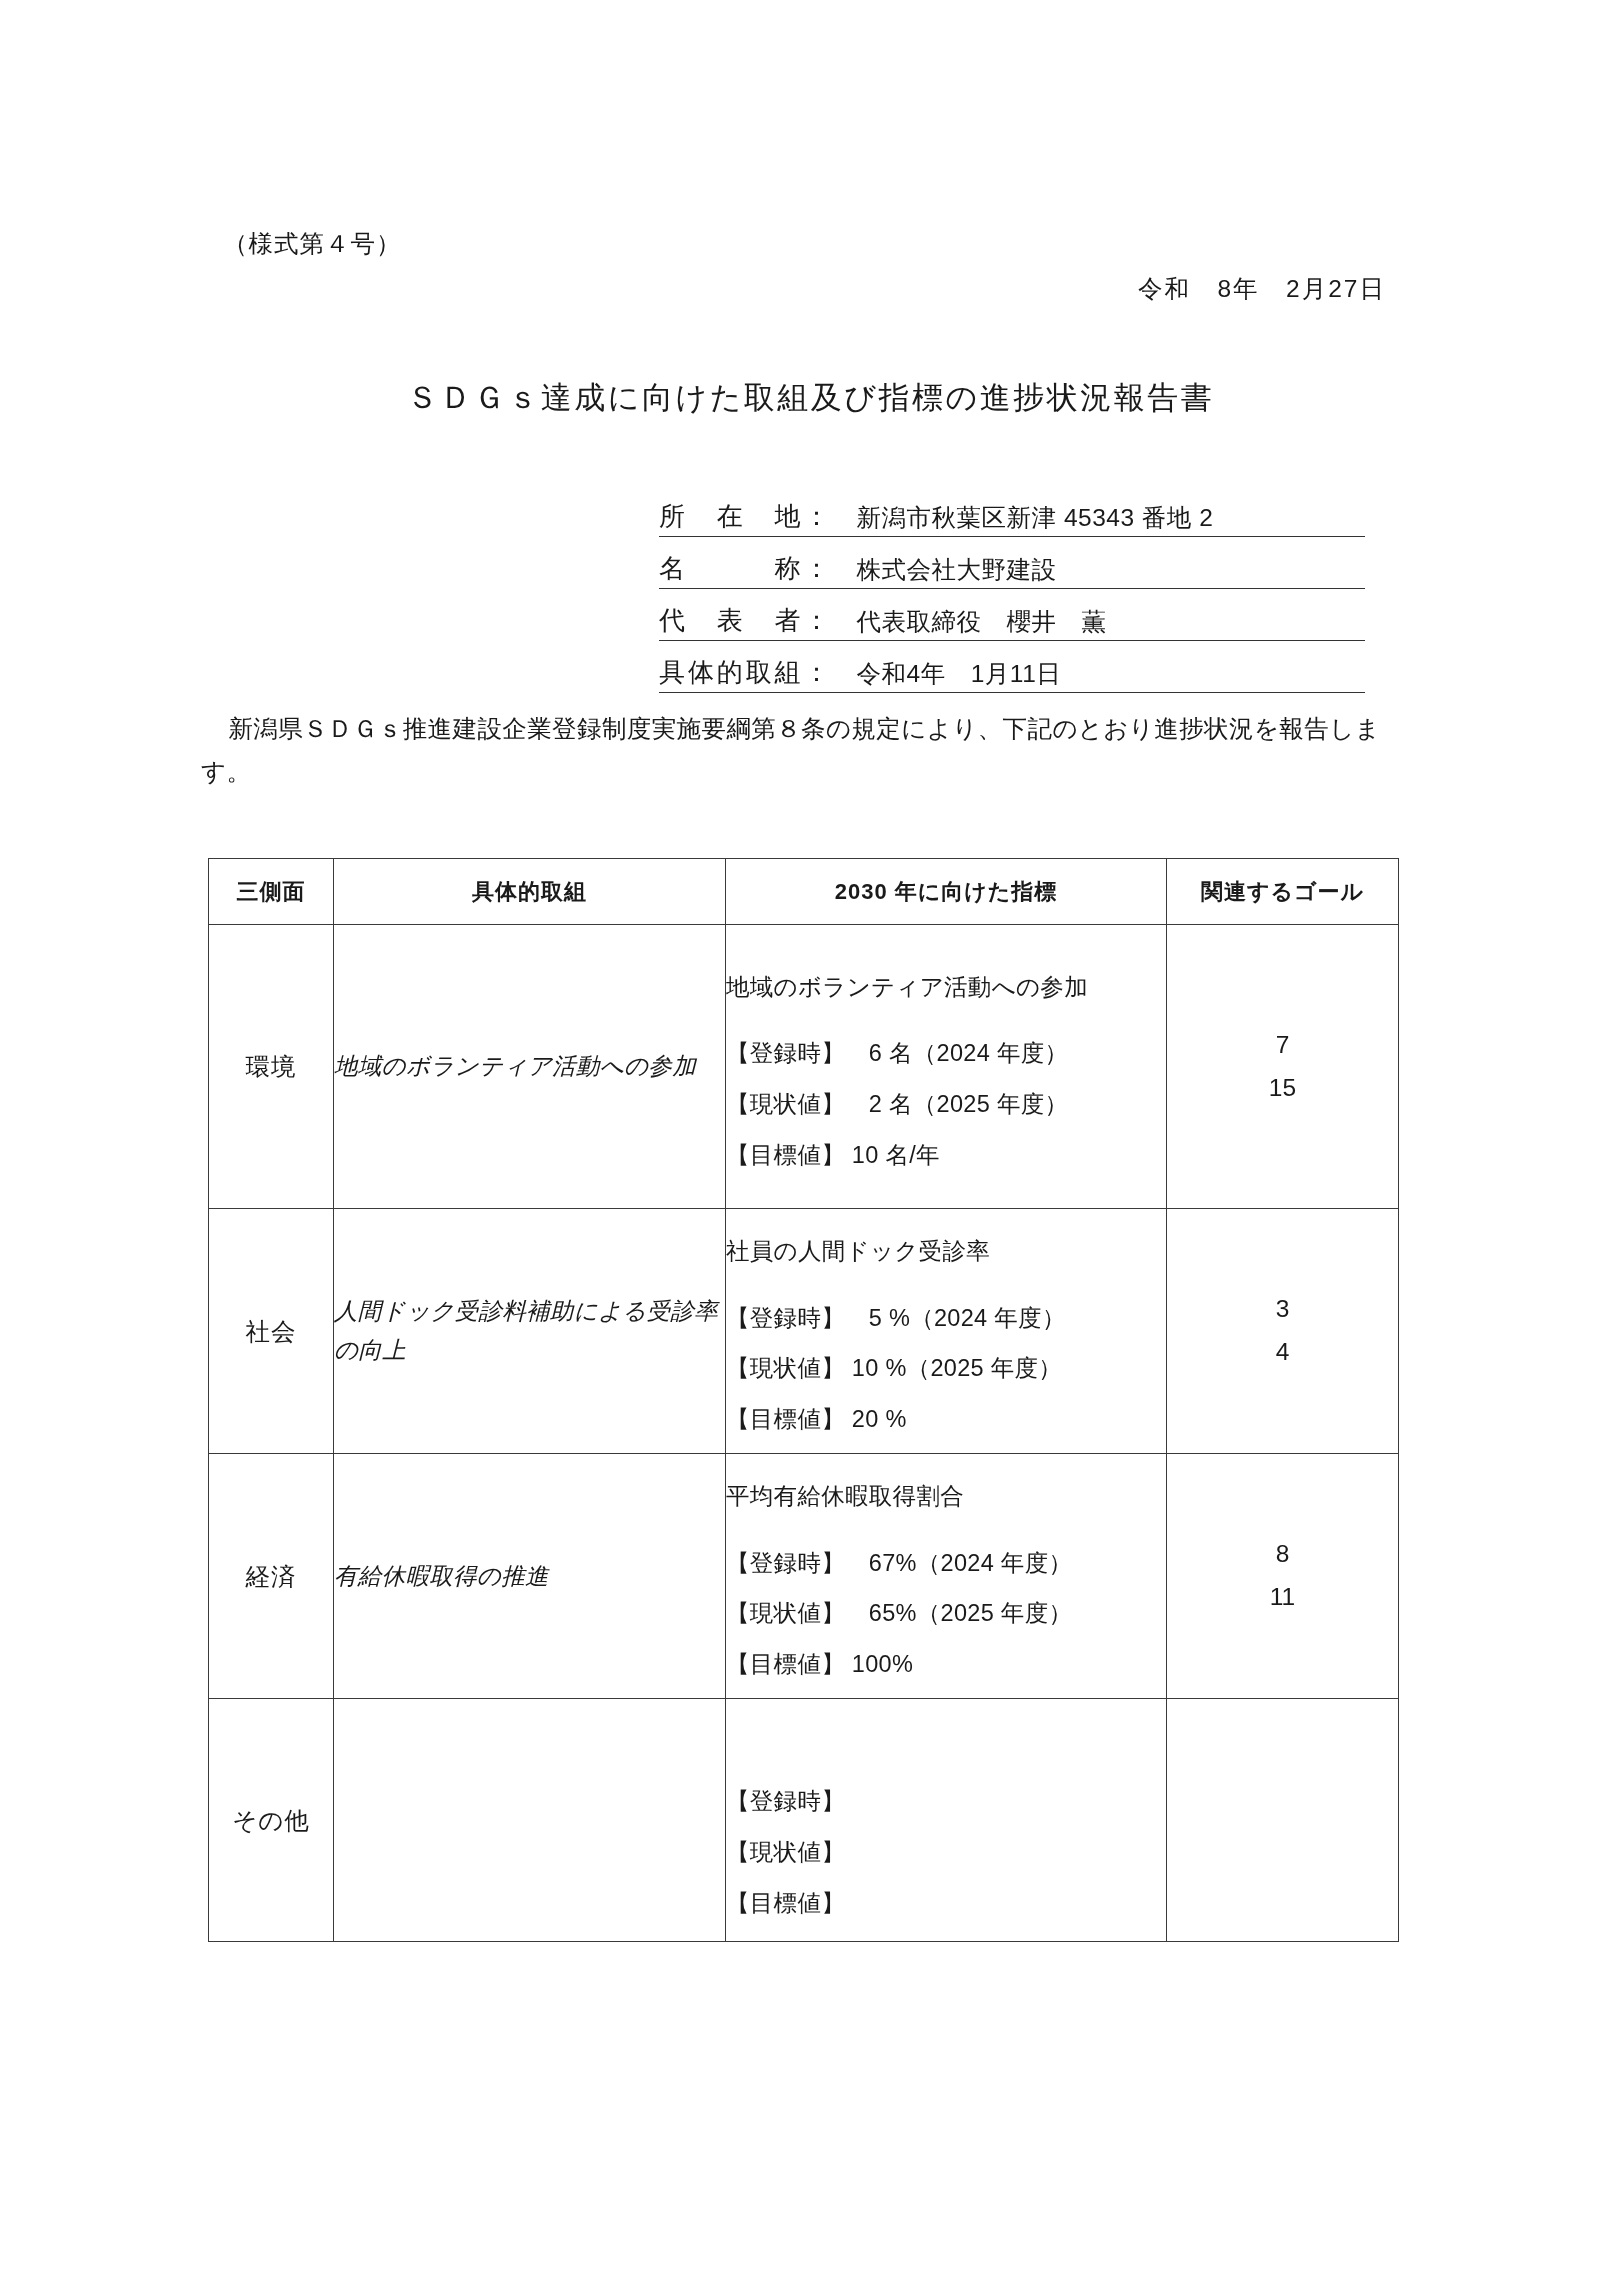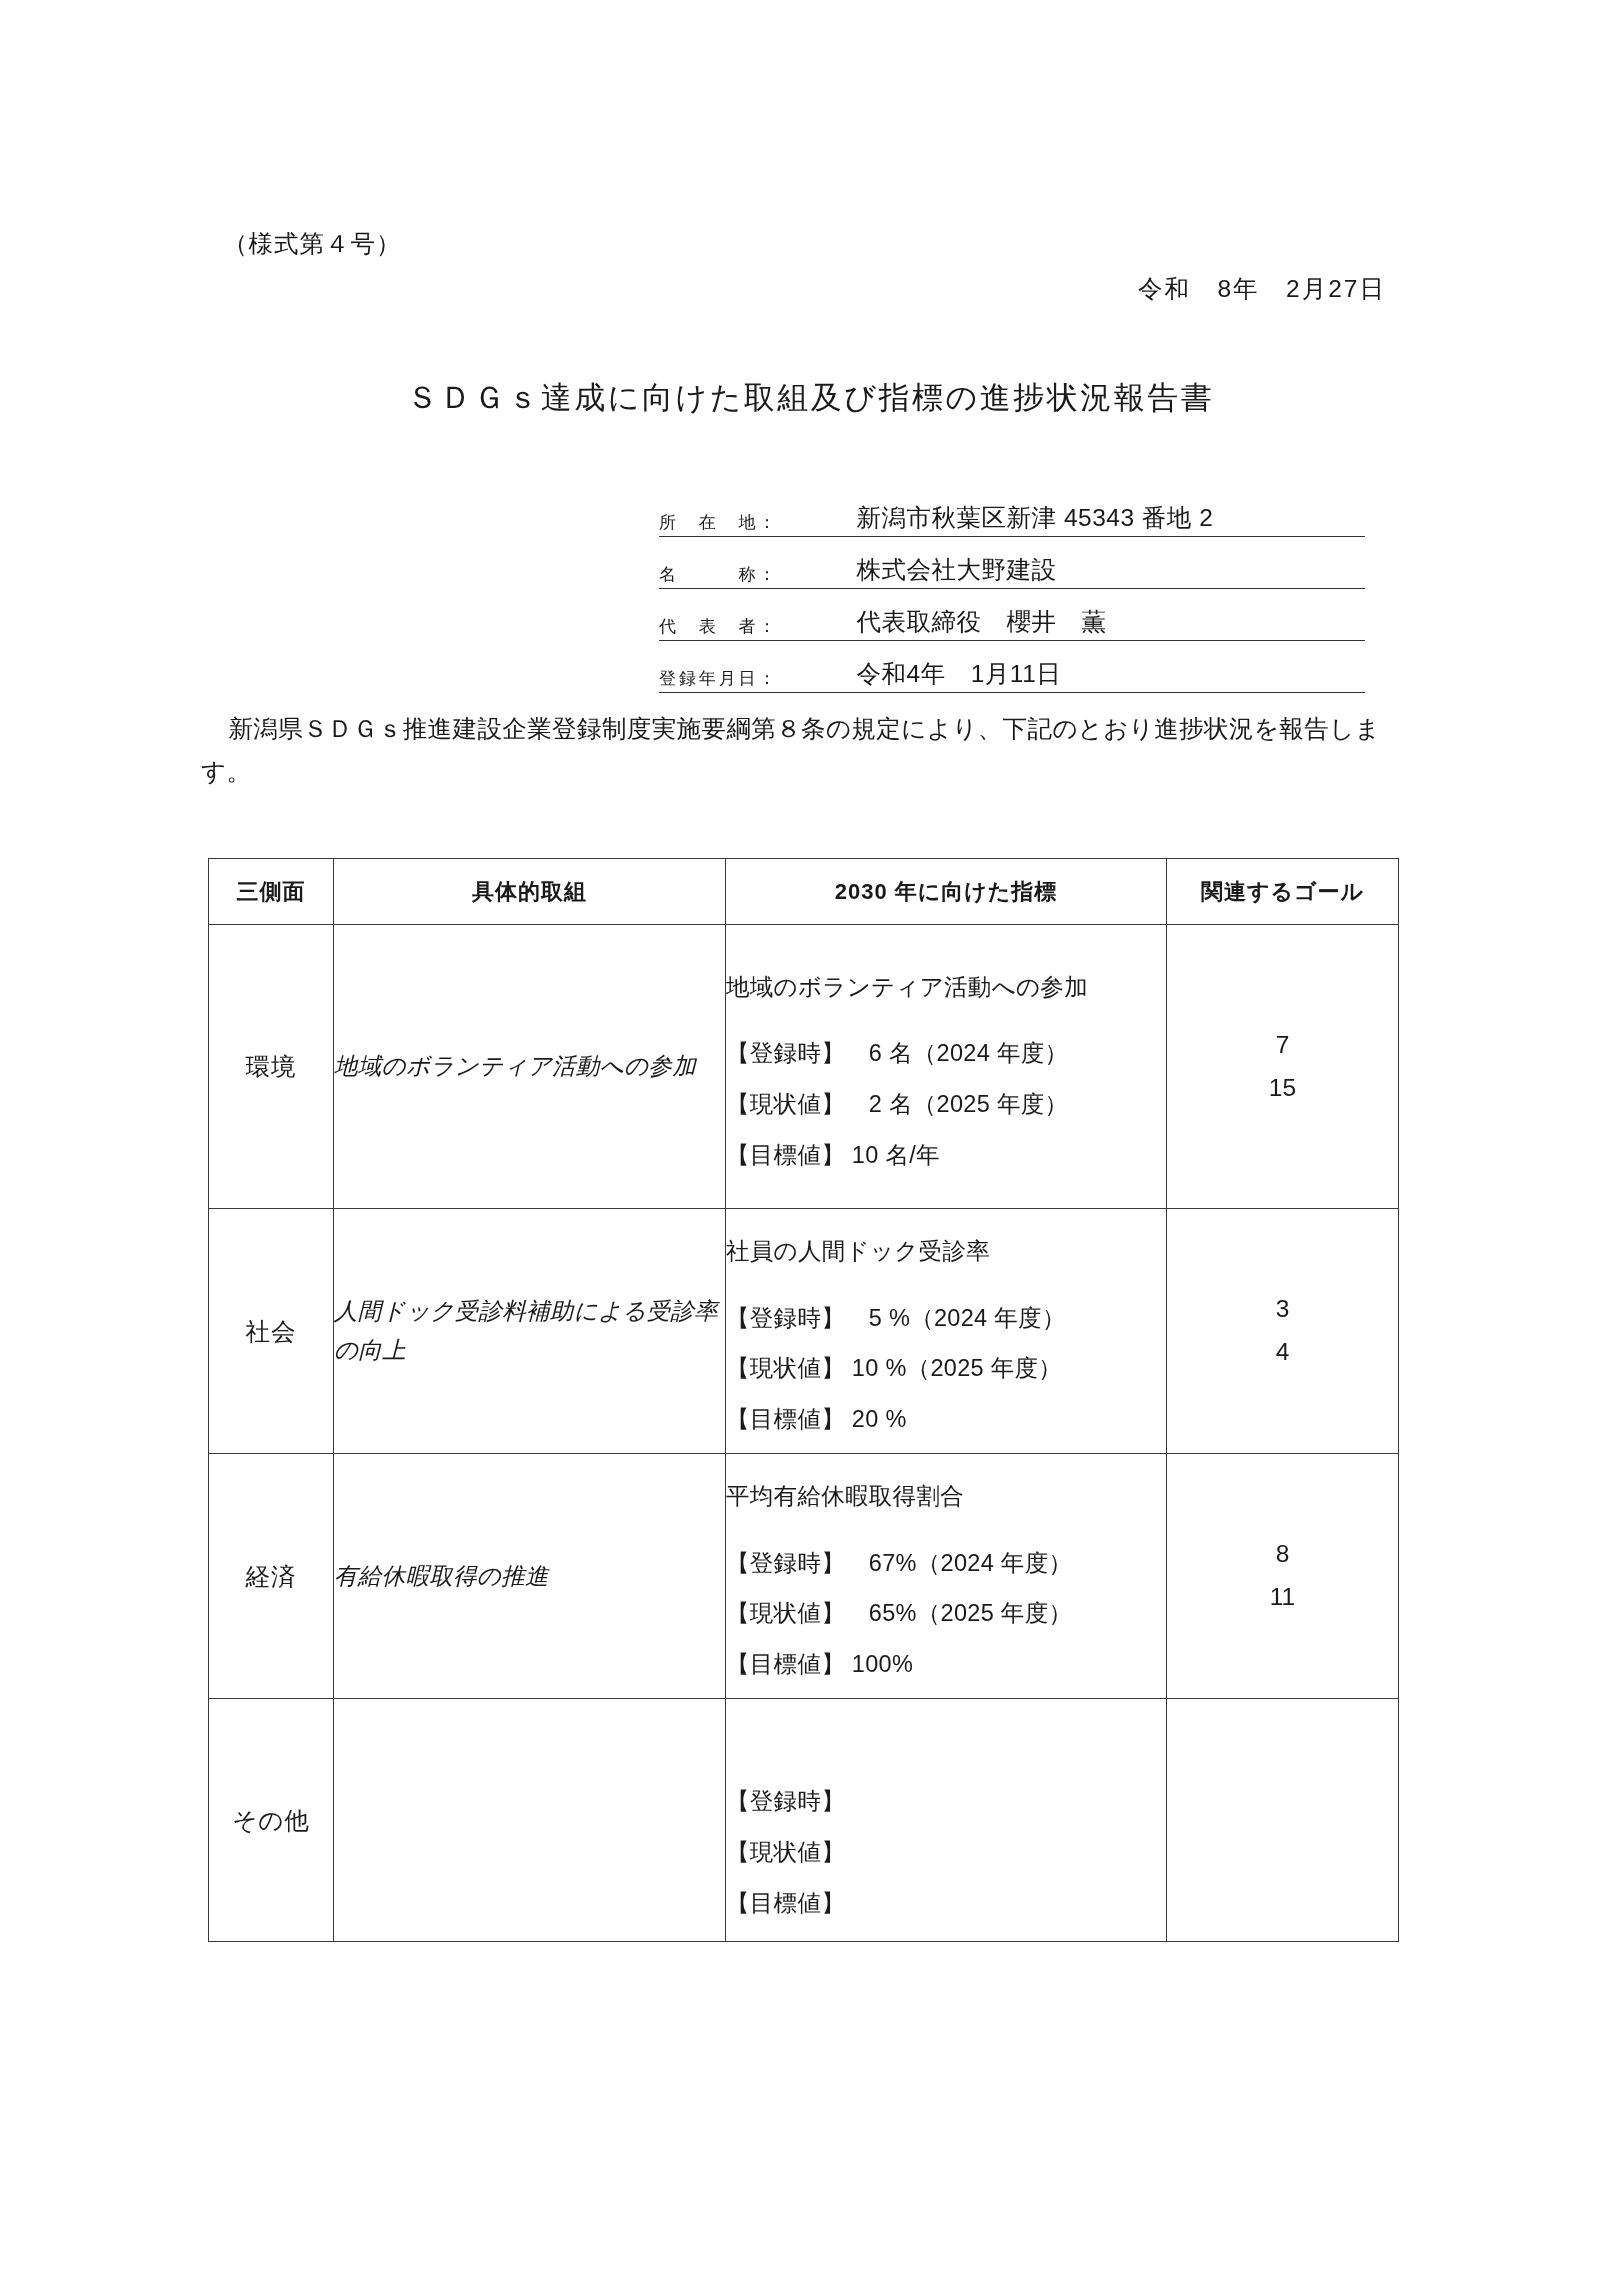--- a/index.html
+++ b/index.html
@@ -54,21 +54,21 @@
   }
   .info-row {
     display: flex;
     align-items: flex-end;
     border-bottom: 1.6px solid #333;
     height: 49px;
     padding-bottom: 2px;
   }
   .info-label {
     width: 176px;
-    font-size: 17px;
+    font-size: 26px;
     letter-spacing: 2.9px;
     white-space: nowrap;
   }
   .info-value {
     flex: 1;
     font-size: 24.5px;
     letter-spacing: 0.5px;
     padding-left: 21.6px;
     white-space: nowrap;
   }
@@ -165,21 +165,21 @@
     </div>
     <div class="info-row">
       <span class="info-label">名　　　称：</span>
       <span class="info-value">株式会社大野建設</span>
     </div>
     <div class="info-row">
       <span class="info-label">代　表　者：</span>
       <span class="info-value">代表取締役　櫻井　薫</span>
     </div>
     <div class="info-row">
-      <span class="info-label">登録年月日：</span>
+      <span class="info-label">具体的取組：</span>
       <span class="info-value">令和4年　1月11日</span>
     </div>
   </div>
 
   <div class="para">新潟県ＳＤＧｓ推進建設企業登録制度実施要綱第８条の規定により、下記のとおり進捗状況を報告します。</div>
 
   <table class="main">
     <colgroup>
       <col class="col-aspect">
         <col class="col-action">

